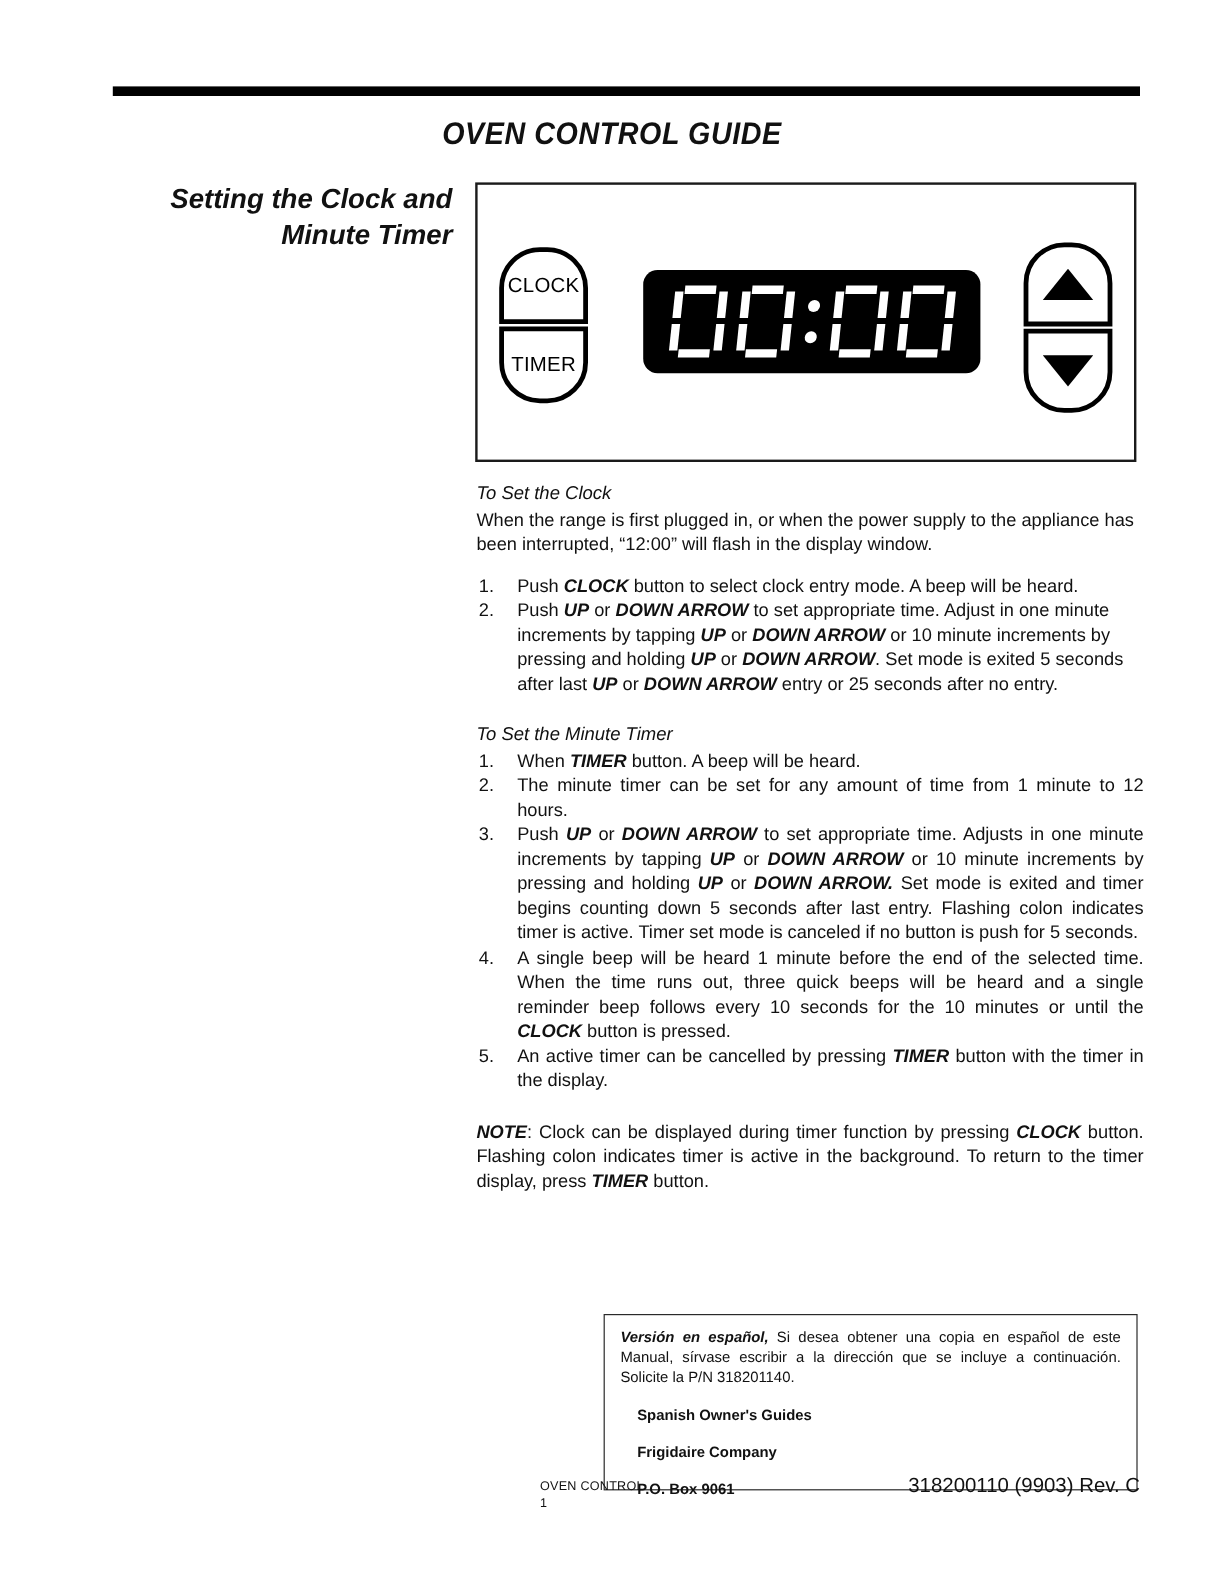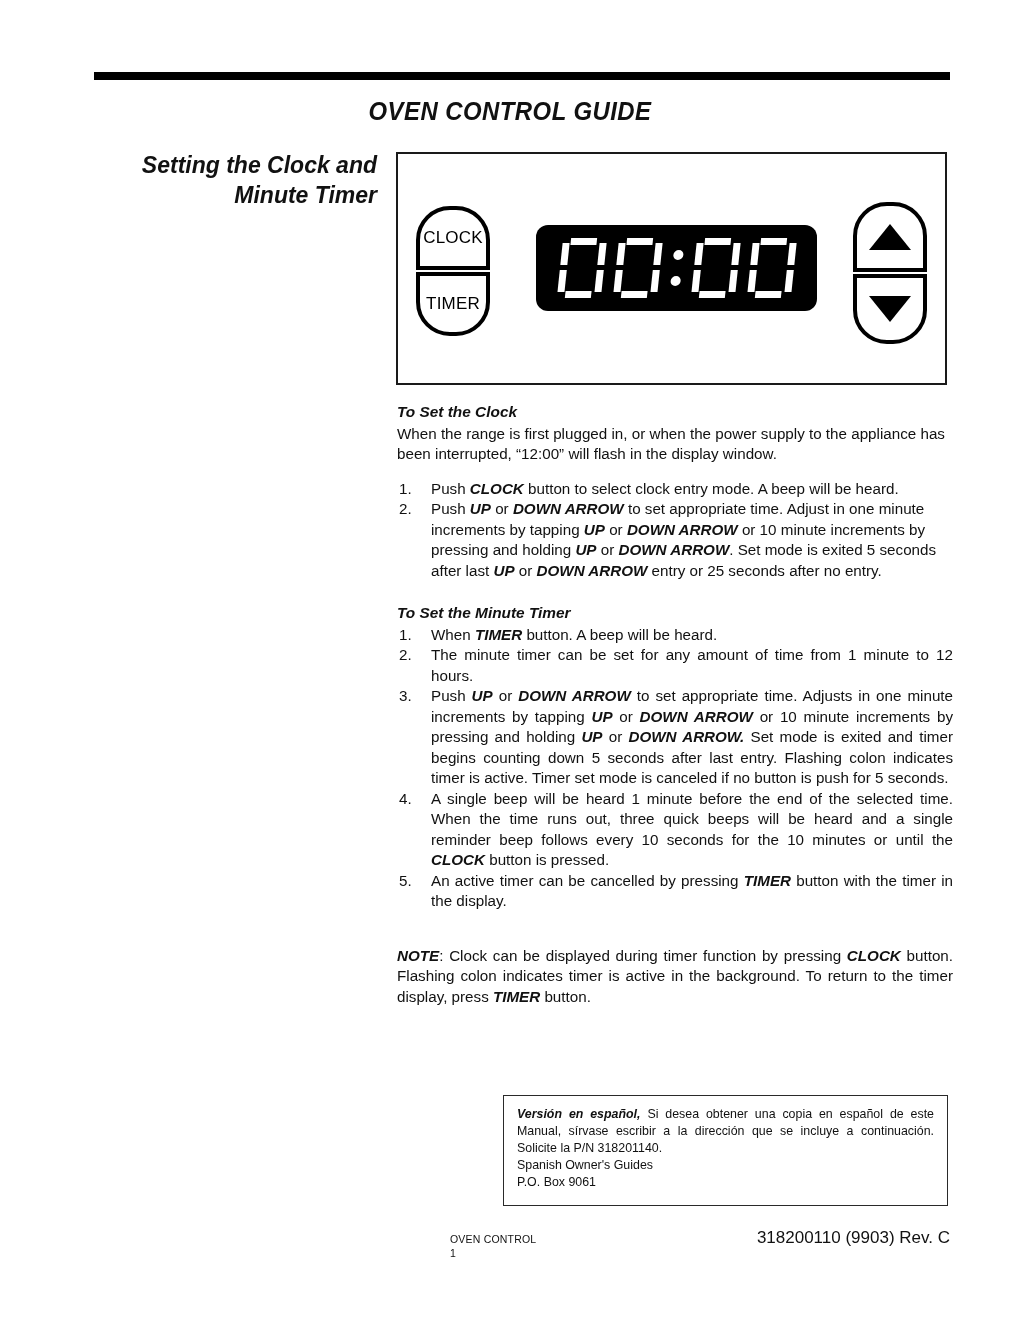--- a/index.html
+++ b/index.html
@@ -176,29 +176,29 @@
   
   .content {
     position: absolute;
     left: 397px;
     top: 402px;
     width: 556px;
     font-size: 15.2px;
     line-height: 20.5px;
   }
   .sub-heading {
-    font-weight: bold;
+    font-weight: normal;
     font-style: italic;
     font-size: 15.4px;
     margin: 0 0 1px 0;
   }
   .para {
     margin: 0;
   }
-  .para.justify { text-align: justify; margin-top: 12px; }
+  .para.justify { text-align: justify; }
   .gap-10 { height: 14px; }
   .gap-16 { height: 22px; }
 
   ol.steps {
     list-style: none;
     margin: 0;
     padding: 0;
   }
   ol.steps > li {
     position: relative;
@@ -212,29 +212,29 @@
   }
   ol.steps.justify > li > .txt { text-align: justify; display: block; }
   .bi { font-weight: bold; font-style: italic; }
 
   
   .es-box {
     position: absolute;
     left: 503px;
     top: 1095px;
     width: 445px;
-    height: 111px;
+    height: 147px;
     border: 1.5px solid #2a2a2a;
     box-sizing: border-box;
     padding: 10px 13px 0 13px;
     font-size: 12.4px;
     line-height: 17px;
   }
   .es-box .es-first { text-align: justify; margin: 0; }
-  .es-box .es-line { margin: 0; }
+  .es-box .es-line { margin: 14px; font-weight: bold; }
 
   
   .footer-left {
     position: absolute;
     left: 450px;
     top: 1232px;
     width: 160px;
     font-size: 10.5px;
     line-height: 14px;
     letter-spacing: 0.2px;
@@ -360,20 +360,21 @@
   <div class="gap-16"></div>
 
   <p class="para justify" id="note-para"><span class="bi">NOTE</span><span>: Clock can be displayed during timer function by pressing </span><span class="bi">CLOCK</span><span> button. Flashing colon indicates timer is active in the background.  To return to the timer display, press </span><span class="bi">TIMER</span><span> button.</span></p>
 </div>
 
 <div class="es-box">
   <p class="es-first">
     <span class="bi">Versión en español,</span><span> Si desea obtener una copia en español de este Manual, sírvase escribir a la dirección que se incluye a continuación. Solicite la P/N 318201140.</span>
   </p>
   <p class="es-line">Spanish Owner's Guides</p>
+  <p class="es-line">Frigidaire Company</p>
   <p class="es-line">P.O. Box 9061</p>
 </div>
 
 <div class="footer-left">
   <div>OVEN CONTROL</div>
   <div>1</div>
 </div>
 <div class="footer-right">318200110 (9903) Rev. C</div>
 
 </body></html>

